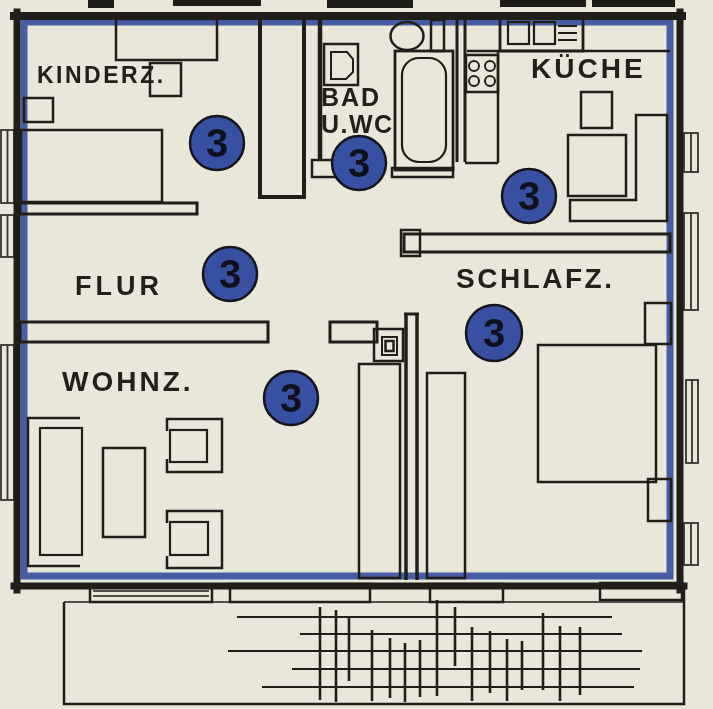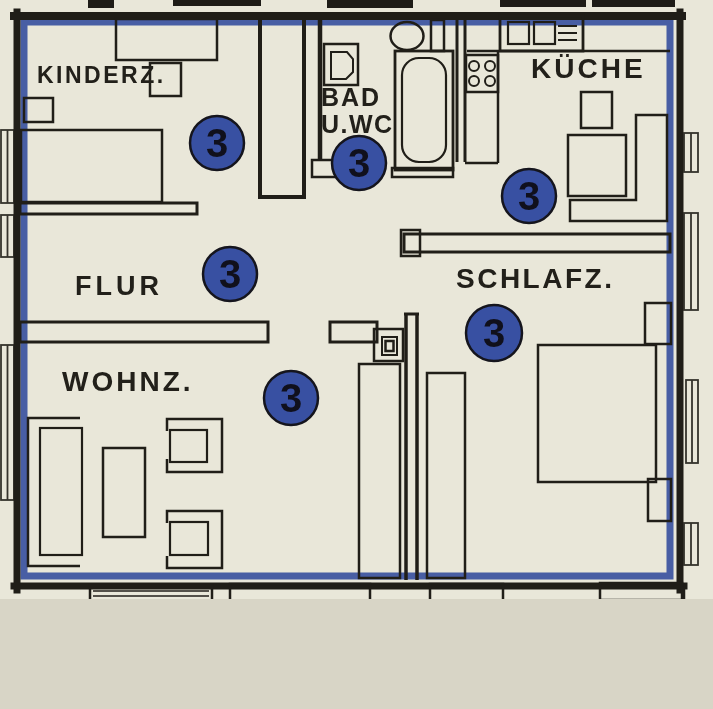--- a/index.html
+++ b/index.html
@@ -1,16 +1,16 @@
 <!DOCTYPE html>
 <html><head>
 <meta charset="utf-8">
 <style>
   html,body{margin:0;padding:0;background:#d8d5c6;}
-  .stage{width:713px;height:599px;position:relative;overflow:hidden;background:#e9e7d9;}
+  .stage{width:713px;height:709px;position:relative;overflow:hidden;background:#e9e7d9;}
   svg{display:block;}
   .room-label{font-family:"Liberation Sans",sans-serif;font-weight:600;fill:#22201a;}
   .marker-num{font-family:"Liberation Sans",sans-serif;font-weight:bold;fill:#10101c;text-anchor:middle;}
   .ink{stroke:#201e18;fill:none;}
   .thin{stroke:#35332c;fill:none;}
 </style>
 </head>
 <body>
 
 <div class="stage">

